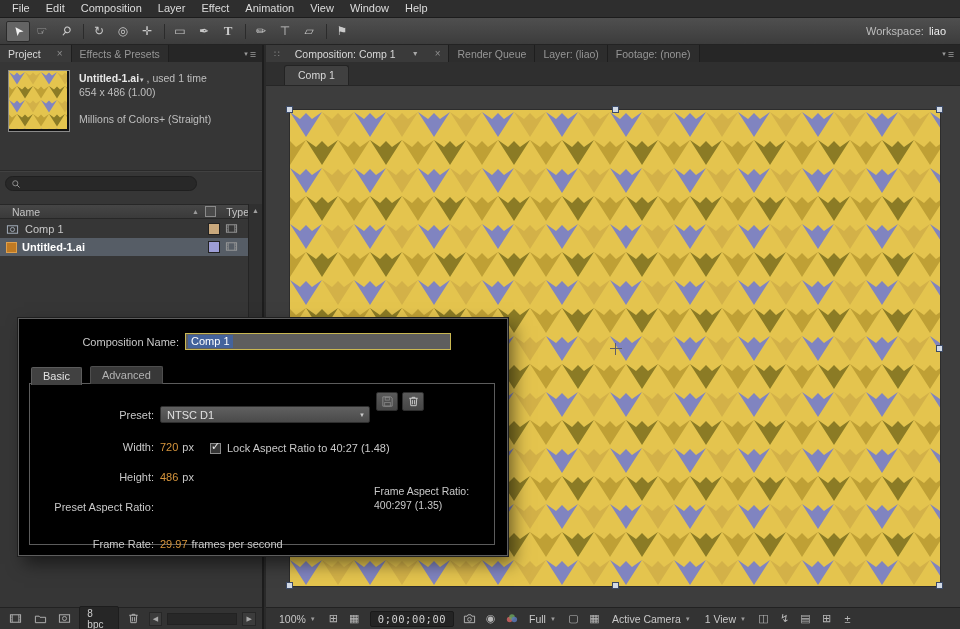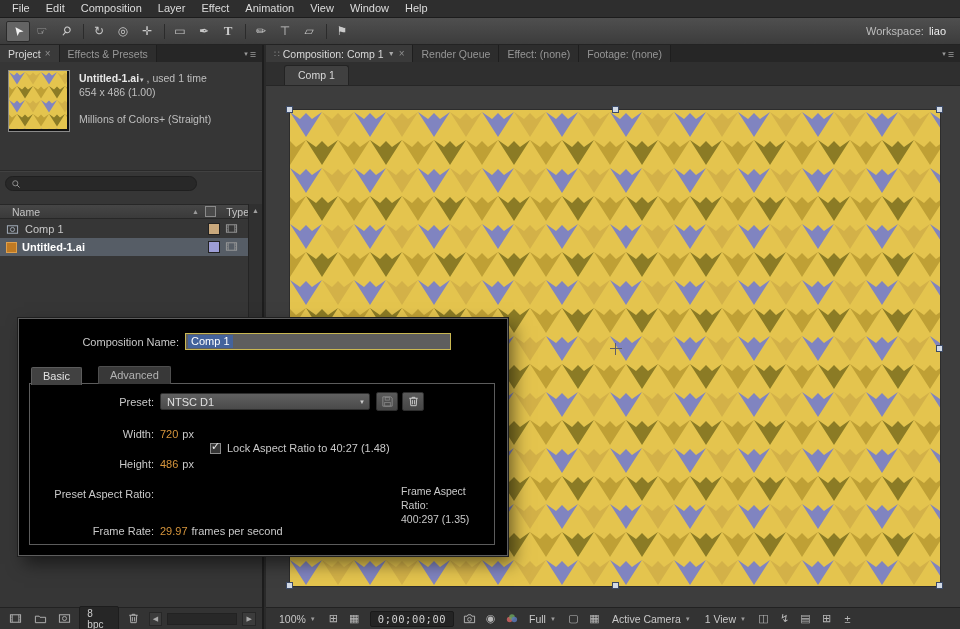--- a/index.html
+++ b/index.html
@@ -21,21 +21,21 @@
   .tools .tool:nth-child(3n+4){margin-left:9px;position:relative;}
   .tools .tool:nth-child(3n+4)::before{content:"";position:absolute;left:-5px;top:2px;bottom:2px;width:1px;background:#2b2b2b;}
   .tools .tool:nth-child(1) .glyph{display:inline-block;transform:rotate(-128deg);}
   .tools .tool:nth-child(3) .glyph{display:inline-block;transform:rotate(40deg);}
   .tools .tool:nth-child(9) .glyph{font-family:"Liberation Serif",serif;font-weight:bold;font-size:13px;}
   .workspace{margin-left:auto;display:flex;gap:5px;align-items:center;padding-right:8px;}
   .workspace .ws-label{color:#bdbdbd;}
   .workspace .ws-value{color:#ececec;}
   
   .panel-tabs{height:17px;background:#262626;display:flex;align-items:stretch;font-size:10.5px;overflow:hidden;}
-  .ptab,.vtab{display:flex;align-items:center;gap:4px;padding:0 8px;background:#2d2d2d;
+  .ptab,.vtab{display:flex;align-items:center;gap:16px;padding:0 8px;background:#2d2d2d;
               color:#969696;border-right:1px solid #1e1e1e;white-space:nowrap;}
   .ptab.active,.vtab.active{background:#3a3a3a;color:#d8d8d8;}
   .tclose{color:#8f8f8f;font-size:10px;}
   .tmenu{font-size:7px;color:#a8a8a8;}
   .grip{color:#8b8b8b;font-size:9px;letter-spacing:-1px;}
   .panel-menu{margin-left:auto;display:flex;align-items:center;gap:2px;padding:0 6px;color:#9a9a9a;}
   .panel-menu span:first-child{font-size:7px;}
   
   #left-panel{position:absolute;left:0;top:45px;width:264px;height:584px;background:#363636;
               border-right:2px solid #1d1d1d;box-sizing:border-box;}
@@ -99,39 +99,39 @@
   
   #dialog{position:absolute;left:18px;top:318px;width:488px;height:236px;background:#000000;
           border:1px solid #5e5e5e;outline:1px solid #1f1f1f;box-shadow:6px 8px 16px rgba(0,0,0,.5);z-index:10;}
   .nr{position:absolute;left:0;top:14px;display:flex;align-items:center;}
   .nr-label{display:inline-block;width:160px;text-align:right;margin-right:6px;color:#c9c9c9;}
   .name-input{width:266px;height:17px;background:#5e5e5e;border:1px solid #c9b752;display:flex;align-items:center;
               padding:0 2px;box-sizing:border-box;}
   .name-input .sel{background:#44639c;color:#ffffff;padding:0 3px;line-height:13px;}
   .dlg-tabs{position:absolute;left:12px;top:47px;display:flex;z-index:2;}
   .dtab{height:17px;line-height:17px;padding:0 11px;background:#383838;color:#b2b2b2;
-        border:1px solid #4e4e4e;border-bottom:none;border-radius:2px 2px 0 0;margin-right:16px;}
+        border:1px solid #4e4e4e;border-bottom:none;border-radius:2px 2px 0 0;margin-right:8px;}
   .dtab.active{background:#414141;color:#e2e2e2;border-color:#5c5c5c;position:relative;top:1px;height:17px;}
   .dlg-box{position:absolute;left:10px;top:64px;width:466px;height:162px;border:1px solid #5c5c5c;box-sizing:border-box;}
-  .frow{position:absolute;left:0;right:0;display:flex;align-items:center;}
+  .frow{position:absolute;left:0;right:0;display:flex;align-items:center;margin-top:13px;}
   .dlg-label{display:inline-block;width:124px;text-align:right;margin-right:6px;color:#c9c9c9;flex:0 0 auto;}
   .hot{color:#d6953c;}
   .unit{margin-left:4px;color:#c9c9c9;}
   .dd{position:relative;height:17px;background:linear-gradient(#606060,#4a4a4a);border:1px solid #2e2e2e;border-radius:2px;
       display:flex;align-items:center;padding:0 18px 0 6px;box-sizing:border-box;color:#e0e0e0;}
   .dd .dd-arrow{position:absolute;right:4px;top:5px;font-size:6px;color:#cccccc;}
   .dd.w210{width:210px;}
   .mini-btn{position:absolute;width:22px;height:19px;display:flex;align-items:center;justify-content:center;
             background:linear-gradient(#5a5a5a,#464646);border:1px solid #2e2e2e;border-radius:2px;box-sizing:border-box;}
   .mini-btn.dim{color:#8a8a8a;}
   .mini-btn.lit{color:#d2d2d2;}
   .lock{position:absolute;left:180px;top:58px;display:flex;align-items:center;gap:6px;color:#c9c9c9;}
   .cb{position:relative;width:11px;height:11px;background:#353535;border:1px solid #8a8a8a;box-sizing:border-box;}
   .cb .tick{position:absolute;left:0px;top:-4px;font-size:11px;color:#ececec;}
-  .far-block{position:absolute;left:344px;top:100px;font-size:10.5px;color:#c9c9c9;line-height:14px;margin-left:27px;}
+  .far-block{position:absolute;left:344px;top:100px;font-size:10.5px;color:#c9c9c9;line-height:14px;}
   .svgi{width:13px;height:13px;}
   .svgi.small{width:10px;height:10px;color:#9a9a9a;}
 </style>
 </head>
 <body>
 
 <div id="app">
 
   <svg width="0" height="0" style="position:absolute" aria-hidden="true">
     <defs>
@@ -351,21 +351,21 @@
       <div class="vtab active">
         <span class="grip">∷</span>
         <span>Composition: Comp 1</span>
         <span class="tmenu">▼</span>
         <span class="tclose">×</span>
       </div>
       <div class="vtab">
           <span>Render Queue</span>
         </div>
       <div class="vtab">
-          <span>Effect: (none)</span>
+          <span>Layer: (liao)</span>
         </div>
       <div class="vtab">
           <span>Footage: (none)</span>
         </div>
       <div class="panel-menu">
         <span>▾</span>
         <span>≡</span>
       </div>
     </div>
     <div class="comp-tabs">

